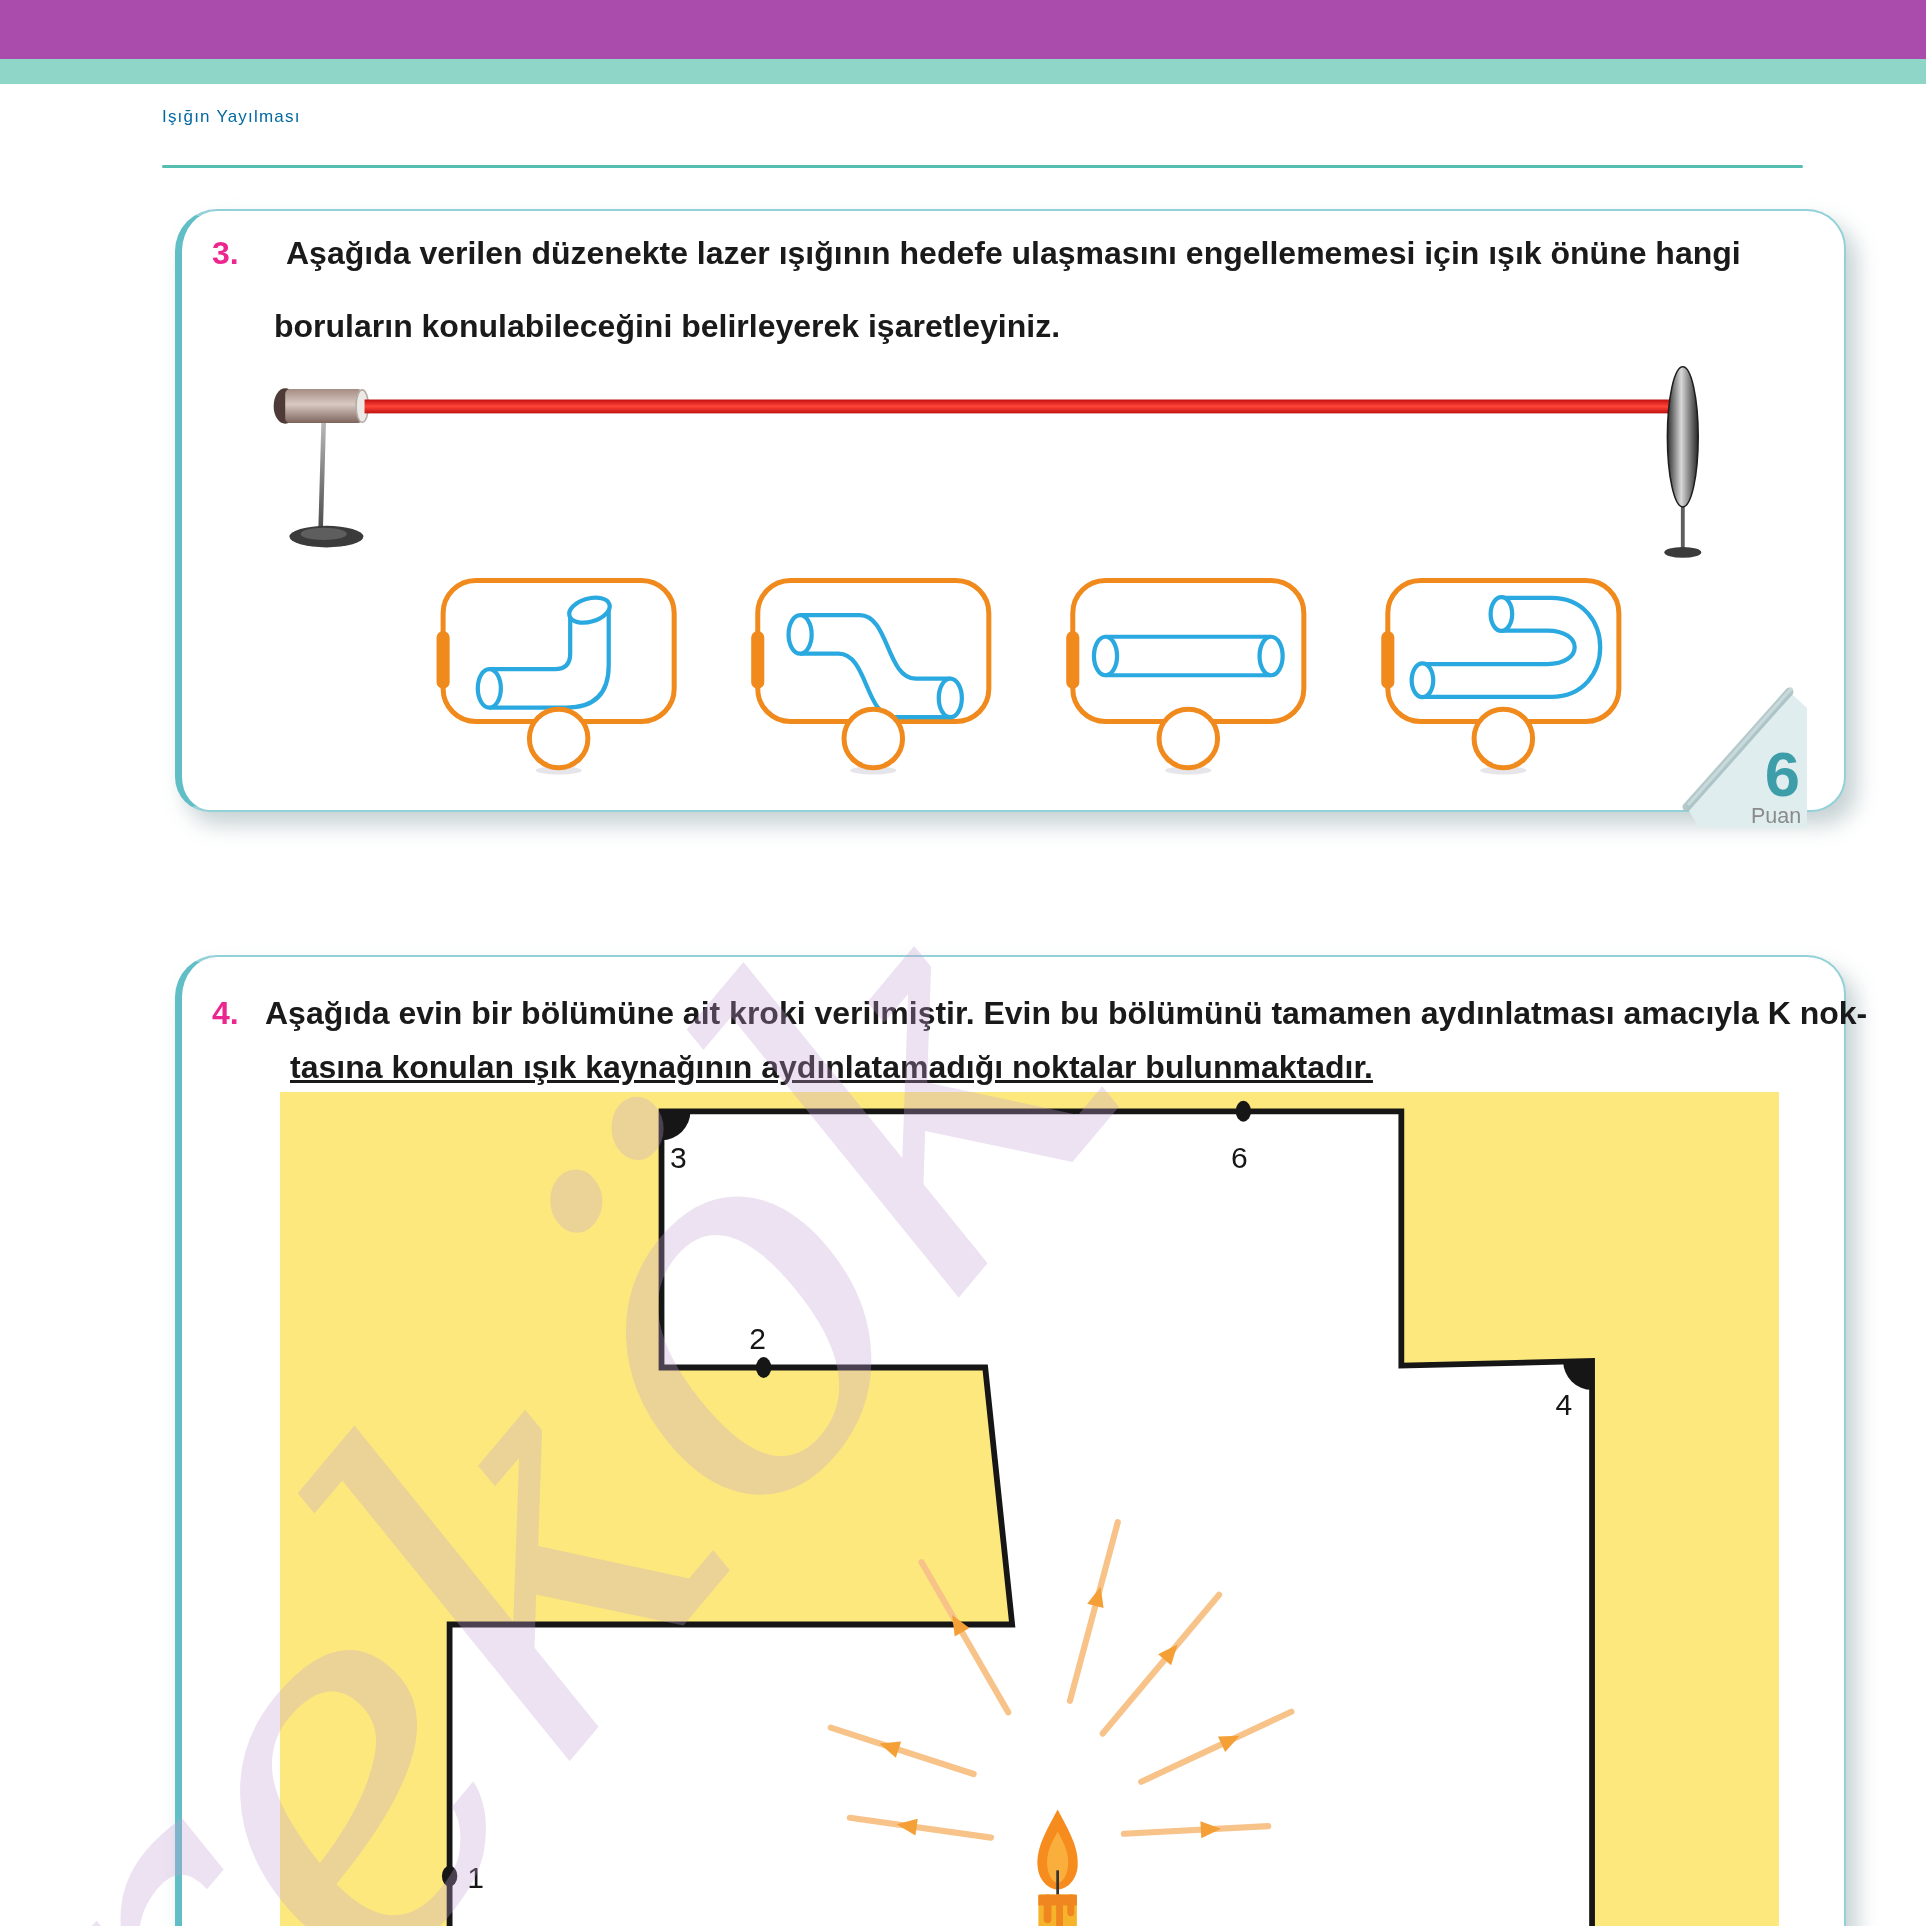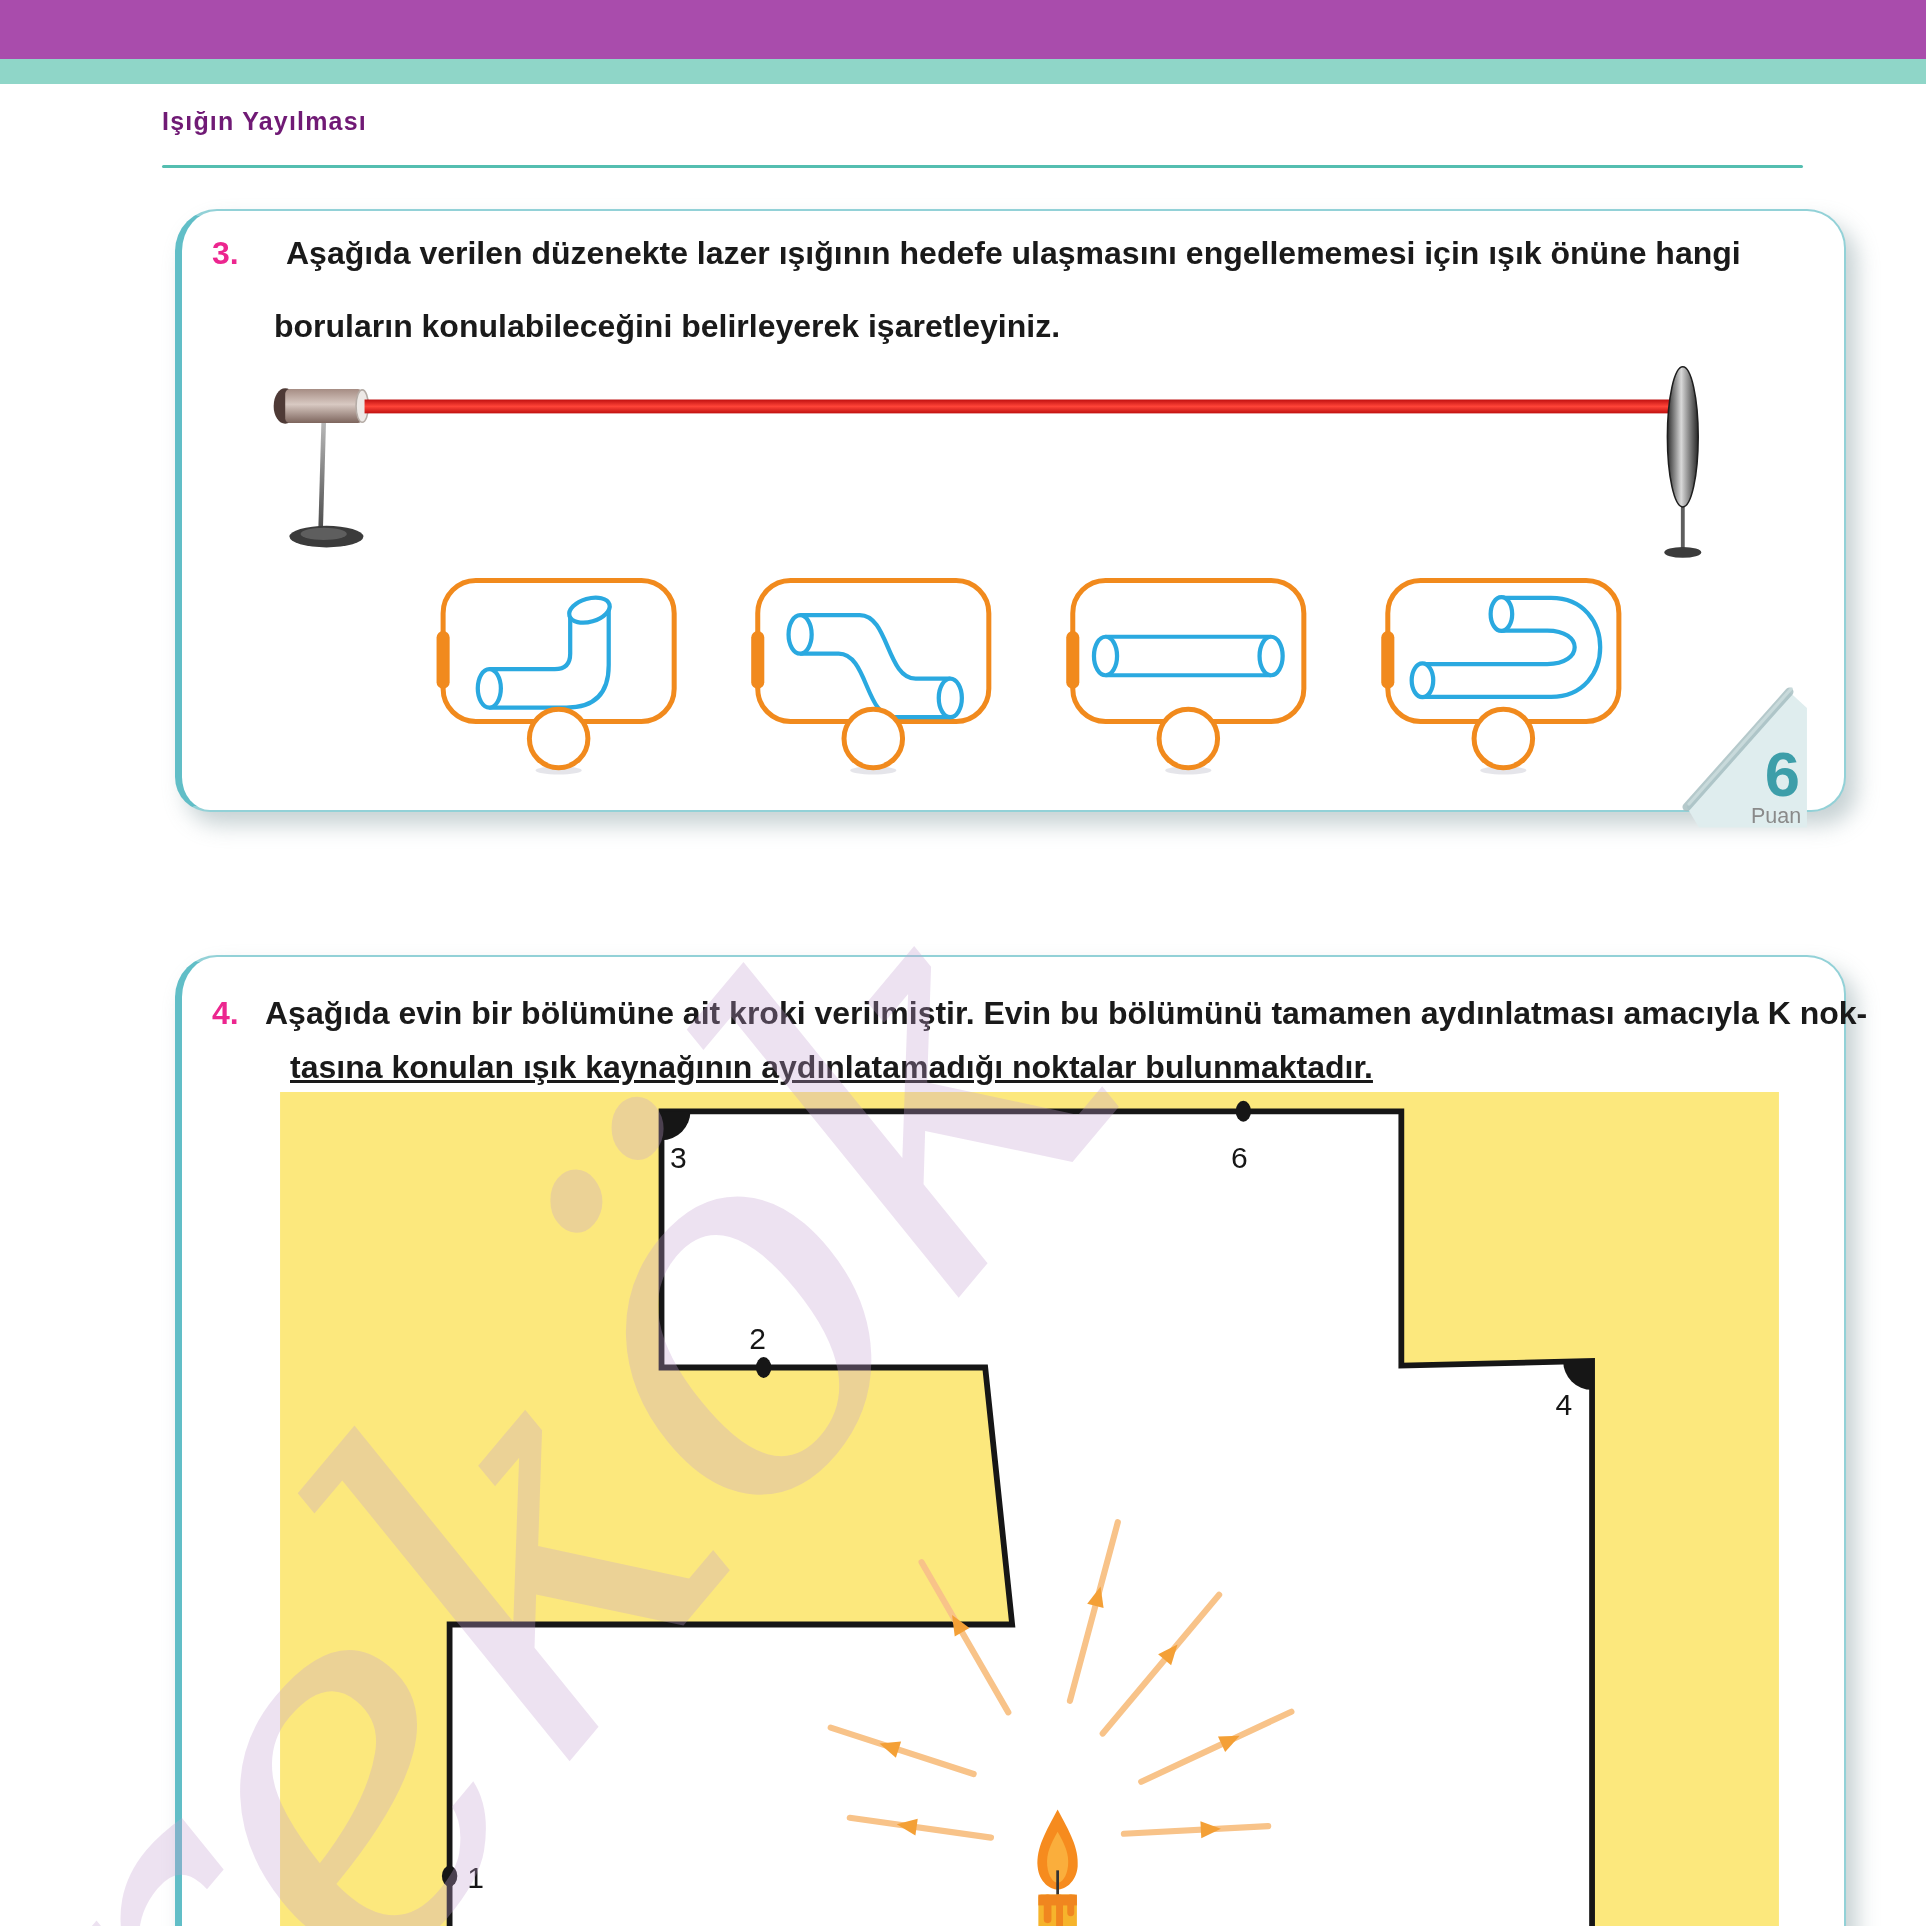--- a/index.html
+++ b/index.html
@@ -1,21 +1,21 @@
 <!DOCTYPE html>
 <html style="font-size:6.2px"><head>
 <meta charset="utf-8">
 <style>
   html,body{margin:0;padding:0;background:#ffffff;width:1965px;height:2512px;position:relative;
             font-family:"Liberation Sans", sans-serif;}
   .abs{position:absolute;}
   
   #bar-purple{left:0;top:0;width:1965px;height:59px;background:#A94CAC;}
   #bar-teal{left:0;top:59px;width:1965px;height:25px;background:#8FD6C8;}
-  #page-title{left:162px;top:107px;font-size:25px;letter-spacing:1.2px;color:#701a75;font-weight:700;}
+  #page-title{left:162px;top:107px;font-size:17px;letter-spacing:1.2px;color:#0369a1;font-weight:400;}
   #title-rule{left:162px;top:165px;width:1641px;height:3.1px;background:#54BEB0;border-radius:1.5px;}
   
   .card{position:absolute;background:#ffffff;border:2.3px solid #92D1D7;border-left:7.7px solid #61BEC7;
         border-radius:42px 39px 35px 35px;box-shadow:10.8px 13px 21px rgba(130,155,160,.45);}
   #card-q3{left:175px;top:209px;width:1662px;height:599px;}
   #card-q4{left:175px;top:955px;width:1662px;height:1313px;}
   .qnum{position:absolute;font-size:32px;font-weight:bold;color:#EC268F;}
   .qtext{position:absolute;font-size:32px;font-weight:bold;color:#1A1A1A;white-space:nowrap;}
   
   .badge{position:absolute;width:146px;height:162px;overflow:visible;}

